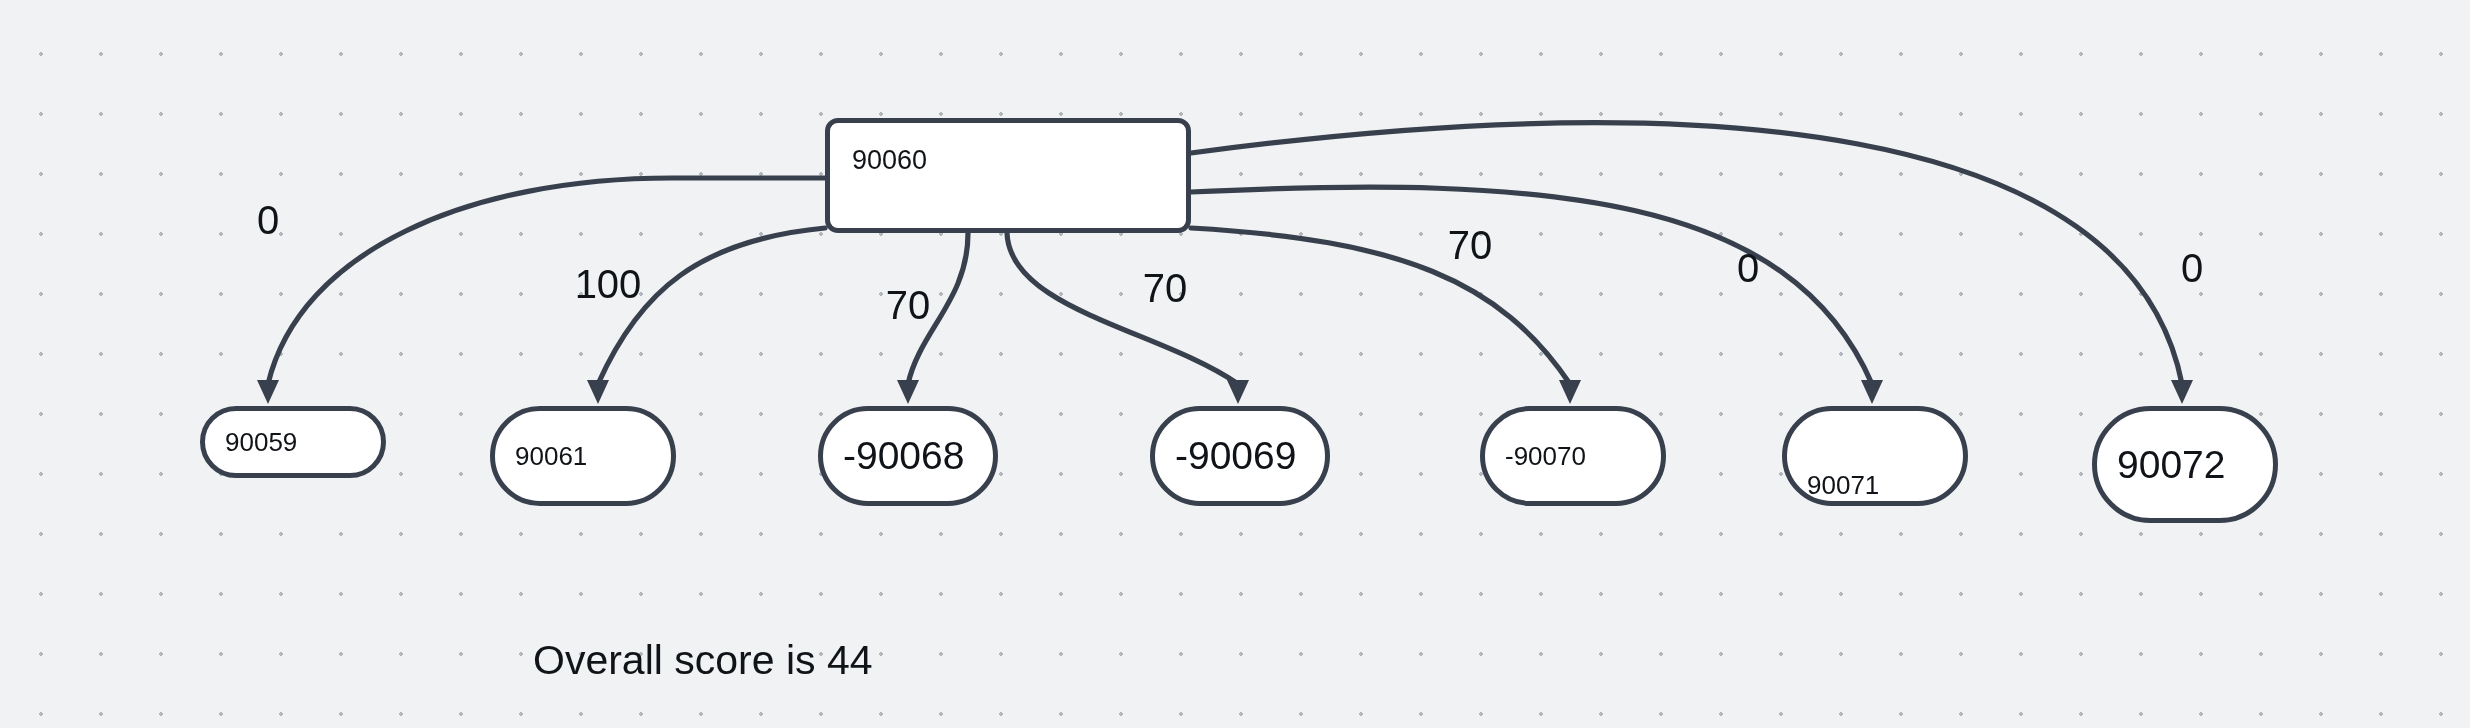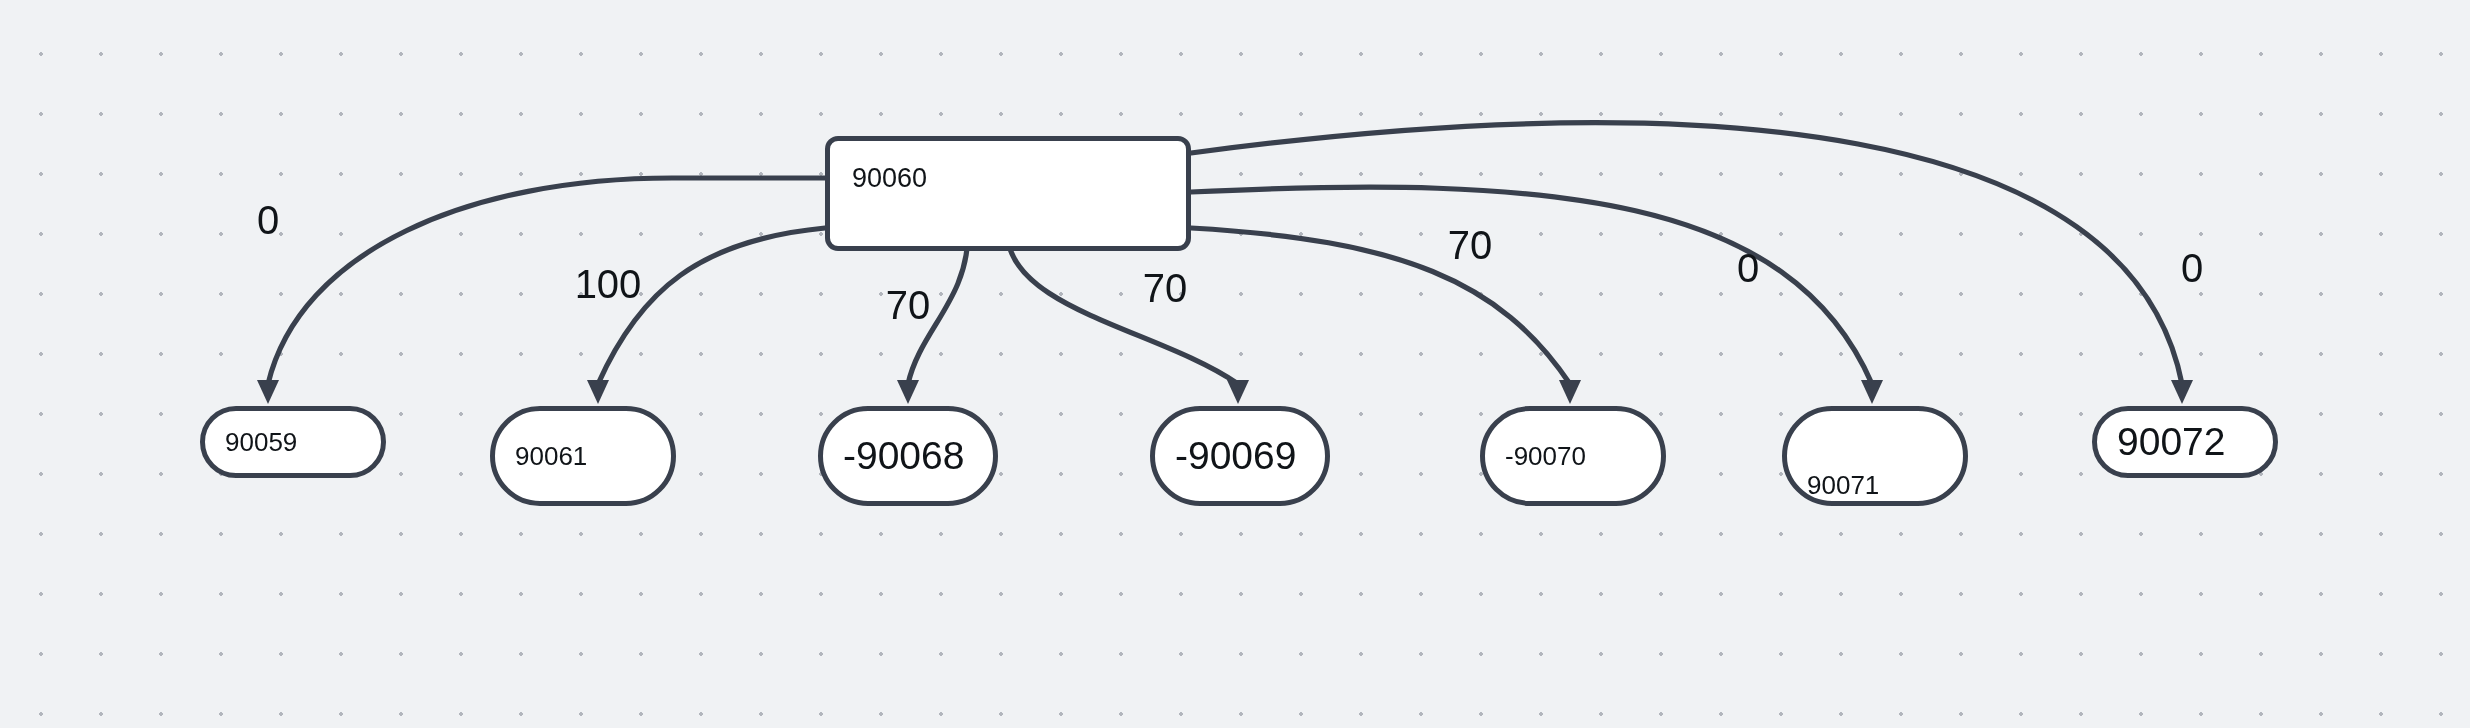--- a/index.html
+++ b/index.html
@@ -57,21 +57,20 @@
     justify-content: flex-start;
     color: #101418;
     white-space: nowrap;
     overflow: hidden;
   }
 
   .node-root {
     border-radius: 13px;
     padding-left: 22px;
     font-size: 27px;
-    margin-top: 18px;
   }
 
   .node-leaf {
     border-radius: 999px;
     padding-left: 20px;
   }
 
   .leaf-small { font-size: 26px; }
   .leaf-big   { font-size: 39px; }
 
@@ -129,29 +128,30 @@
       </div>
       <div class="node node-leaf leaf-big" style="left: 1150px; top: 406px; width: 180px; height: 100px; font-size: 39px;">
         <span>-90069</span>
       </div>
       <div class="node node-leaf leaf-small" style="left: 1480px; top: 406px; width: 186px; height: 100px; font-size: 26px;">
         <span>-90070</span>
       </div>
       <div class="node node-leaf leaf-small" style="left: 1782px; top: 406px; width: 186px; height: 100px; font-size: 26px; align-items: flex-end;">
         <span>90071</span>
       </div>
-      <div class="node node-leaf leaf-big" style="left: 2092px; top: 406px; width: 186px; height: 72px; font-size: 39px;">
+      <div class="node node-leaf leaf-big" style="left: 2092px; top: 406px; width: 186px; height: 117px; font-size: 39px;">
         <span>90072</span>
       </div>
     </div>
 
   <div id="label-layer">
       <div class="edge-label" style="left: 268px; top: 220px;">0</div>
       <div class="edge-label" style="left: 608px; top: 284px;">100</div>
       <div class="edge-label" style="left: 908px; top: 305px;">70</div>
       <div class="edge-label" style="left: 1165px; top: 288px;">70</div>
       <div class="edge-label" style="left: 1470px; top: 245px;">70</div>
       <div class="edge-label" style="left: 1748px; top: 268px;">0</div>
       <div class="edge-label" style="left: 2192px; top: 268px;">0</div>
     </div>
 
+  <div class="footer-note" style="left: 533px; top: 640px;">Overall score is 44</div>
 
 </div>
 
 </body></html>

